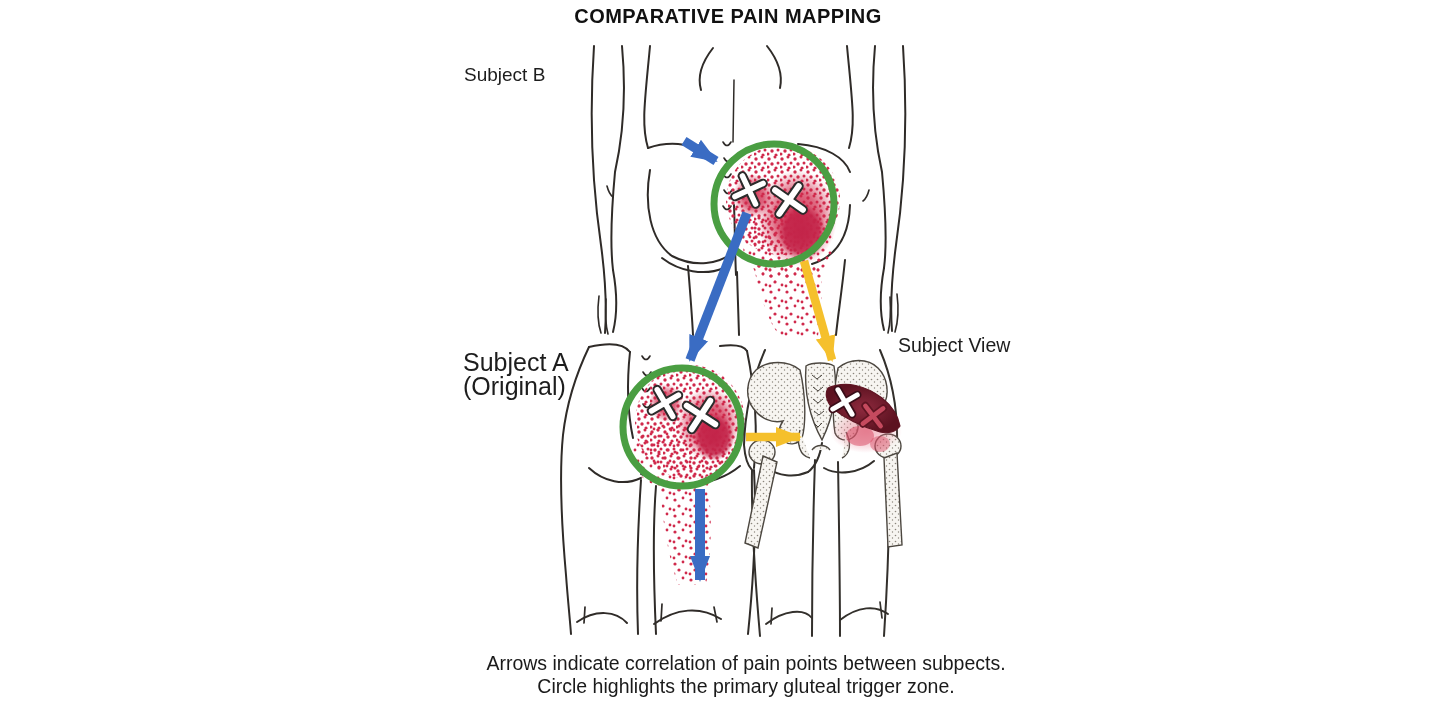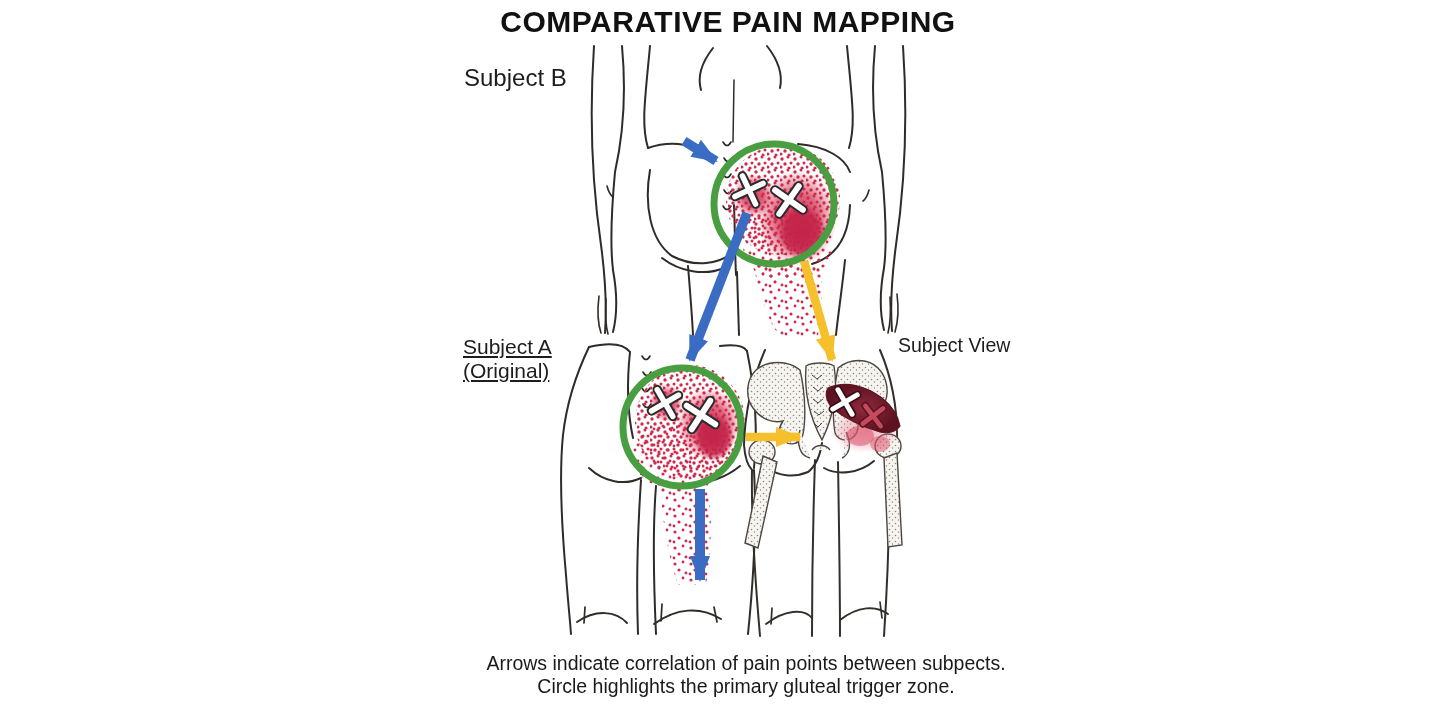--- a/index.html
+++ b/index.html
@@ -4,24 +4,24 @@
 <style>
   html,body{margin:0;padding:0;background:#ffffff;}
   #stage{
     position:relative;width:1456px;height:704px;background:#ffffff;
     font-family:"Liberation Sans", sans-serif;overflow:hidden;
   }
   #art{position:absolute;left:0;top:0;}
   .txt{position:absolute;color:#1d1d1d;}
   #title{
     left:0;top:5px;width:1456px;text-align:center;
-    font-size:30px;font-weight:700;letter-spacing:0.5px;color:#111;
+    font-size:20px;font-weight:700;letter-spacing:0.5px;color:#111;
   }
-  #subject-b-label{left:464px;top:64px;font-size:24px;}
-  #subject-a-label{left:463px;top:335px;font-size:21px;line-height:24px;text-decoration:underline;}
+  #subject-b-label{left:464px;top:64px;font-size:19px;}
+  #subject-a-label{left:463px;top:350px;font-size:25px;line-height:24px;}
   #pelvic-view-label{left:898px;top:334px;font-size:19.5px;}
   #caption{
     left:18px;top:652px;width:1456px;text-align:center;
     font-size:19.5px;line-height:23px;color:#1a1a1a;
   }
 </style>
 </head>
 <body>
 
 <div id="stage">

